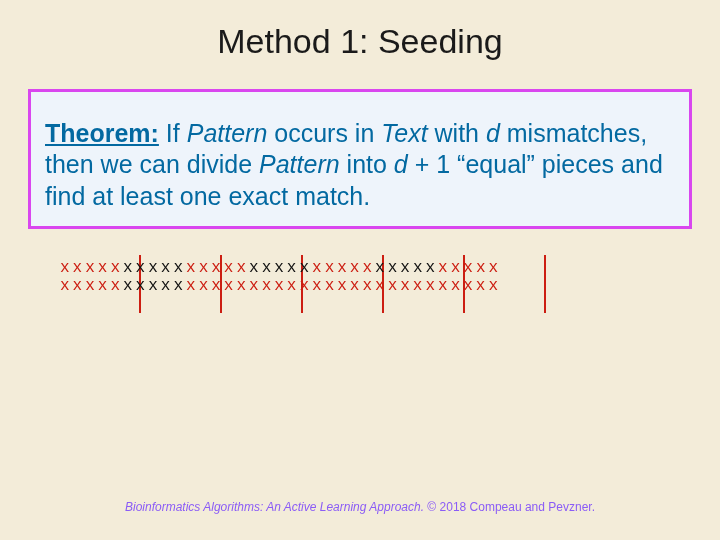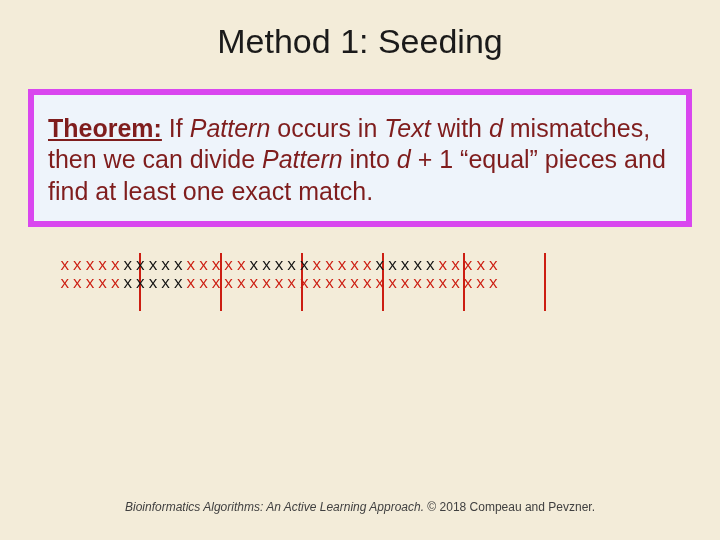--- a/index.html
+++ b/index.html
@@ -13,26 +13,26 @@
     overflow: hidden;
   }
   .title {
     text-align: center;
     font-size: 34px;
     margin-top: 22px;
     color: #1a1a1a;
   }
   .theorem-box {
     margin: 28px 28px 0 28px;
-    border: 6px solid #d946ef;
+    border: 3px solid #d946ef;
     background: #eef4fb;
-    padding: 18px 14px 14px 14px;
+    padding: 26px 14px 14px 14px;
     font-size: 25px;
     line-height: 1.25;
-    color: #7f1d1d;
+    color: #0369a1;
   }
   .theorem-label {
     text-decoration: underline;
     font-weight: bold;
   }
   .italic { font-style: italic; }
   .seq-wrap {
     margin: 30px 60px 0 60px;
     position: relative;
   }
@@ -61,21 +61,21 @@
     width: 2px;
     height: 58px;
     background: #cc1e12;
   }
   .footer {
     position: absolute;
     bottom: 26px;
     width: 100%;
     text-align: center;
     font-size: 12px;
-    color: #404040;
+    color: #8b5cf6;
   }
   .footer .book { font-style: italic; }
 </style>
 </head>
 <body>
 
 <div class="title">Method 1: Seeding</div>
 
 <div class="theorem-box">
   <span class="theorem-label">Theorem:</span><span> If </span><span class="italic">Pattern</span><span> occurs in </span><span class="italic">Text</span><span> with </span><span class="italic">d</span><span> mismatches, then we can divide </span><span class="italic">Pattern</span><span> into </span><span class="italic">d</span><span> + 1 “equal” pieces and find at least one exact match.</span>

